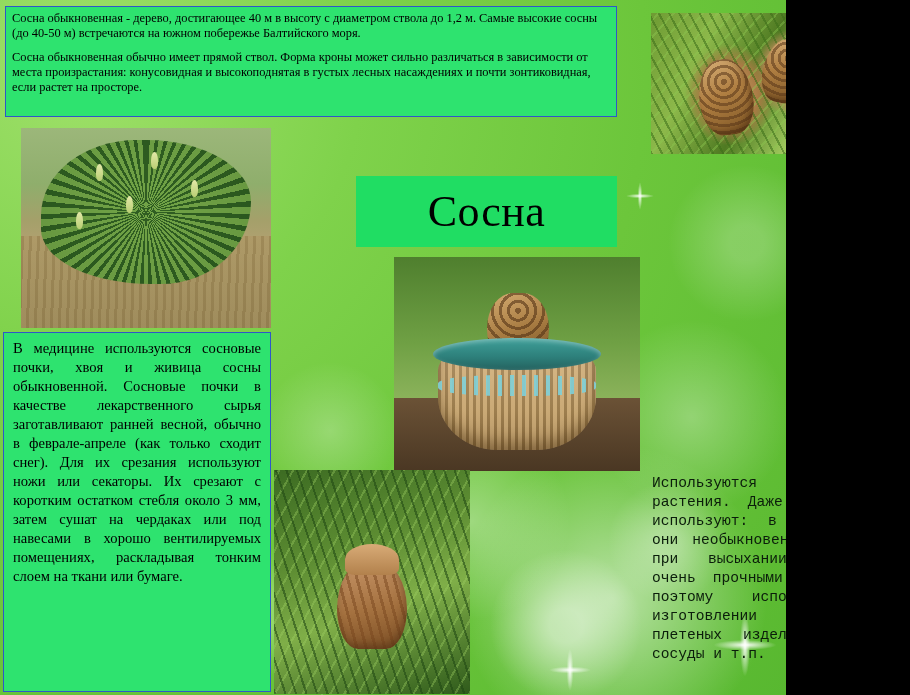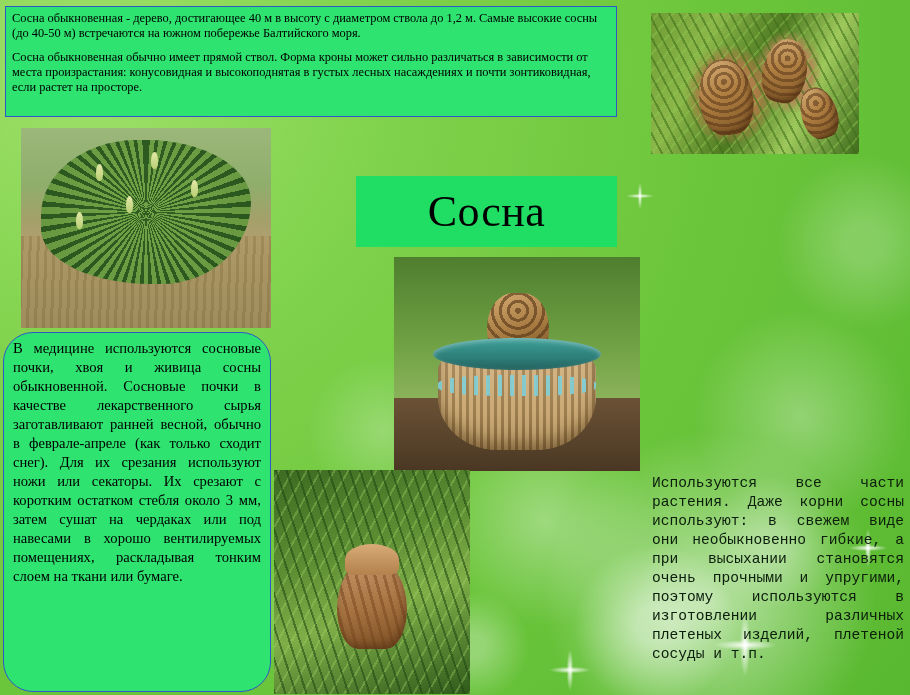--- a/index.html
+++ b/index.html
@@ -2,21 +2,21 @@
 <html><head>
 <meta charset="utf-8">
 <style>
   html, body {
     margin: 0;
     padding: 0;
     background: #000;
   }
   #poster {
     position: relative;
-    width: 910px;
+    width: 786px;
     height: 695px;
     overflow: hidden;
     font-family: "Liberation Serif", serif;
     background:
       radial-gradient(circle at 78% 86%, rgba(255,255,255,0.55) 0%, rgba(255,255,255,0) 18%),
       radial-gradient(circle at 60% 75%, rgba(255,255,255,0.35) 0%, rgba(255,255,255,0) 14%),
       radial-gradient(circle at 88% 60%, rgba(255,255,255,0.30) 0%, rgba(255,255,255,0) 12%),
       radial-gradient(circle at 42% 62%, rgba(255,255,255,0.25) 0%, rgba(255,255,255,0) 11%),
       radial-gradient(circle at 10% 10%, #9fe06a 0%, #7fd24b 30%, #6cc63b 60%, #58b830 100%);
   }
@@ -89,21 +89,20 @@
   }
 
   #medicine-box {
     left: 3px; top: 332px; width: 268px; height: 360px;
     padding: 6px 9px;
     font-size: 14.6px;
     line-height: 1.30;
     text-align: justify;
     background: #2ee36f;
     border-color: #2f57c8;
-    border-radius: 30px;
   }
 
   #uses-box {
     left: 646px; top: 468px; width: 264px; height: 224px;
     padding: 6px 6px 4px 6px;
     font-size: 14.6px;
     line-height: 1.30;
     text-align: justify;
     background: transparent;
     border: none;

